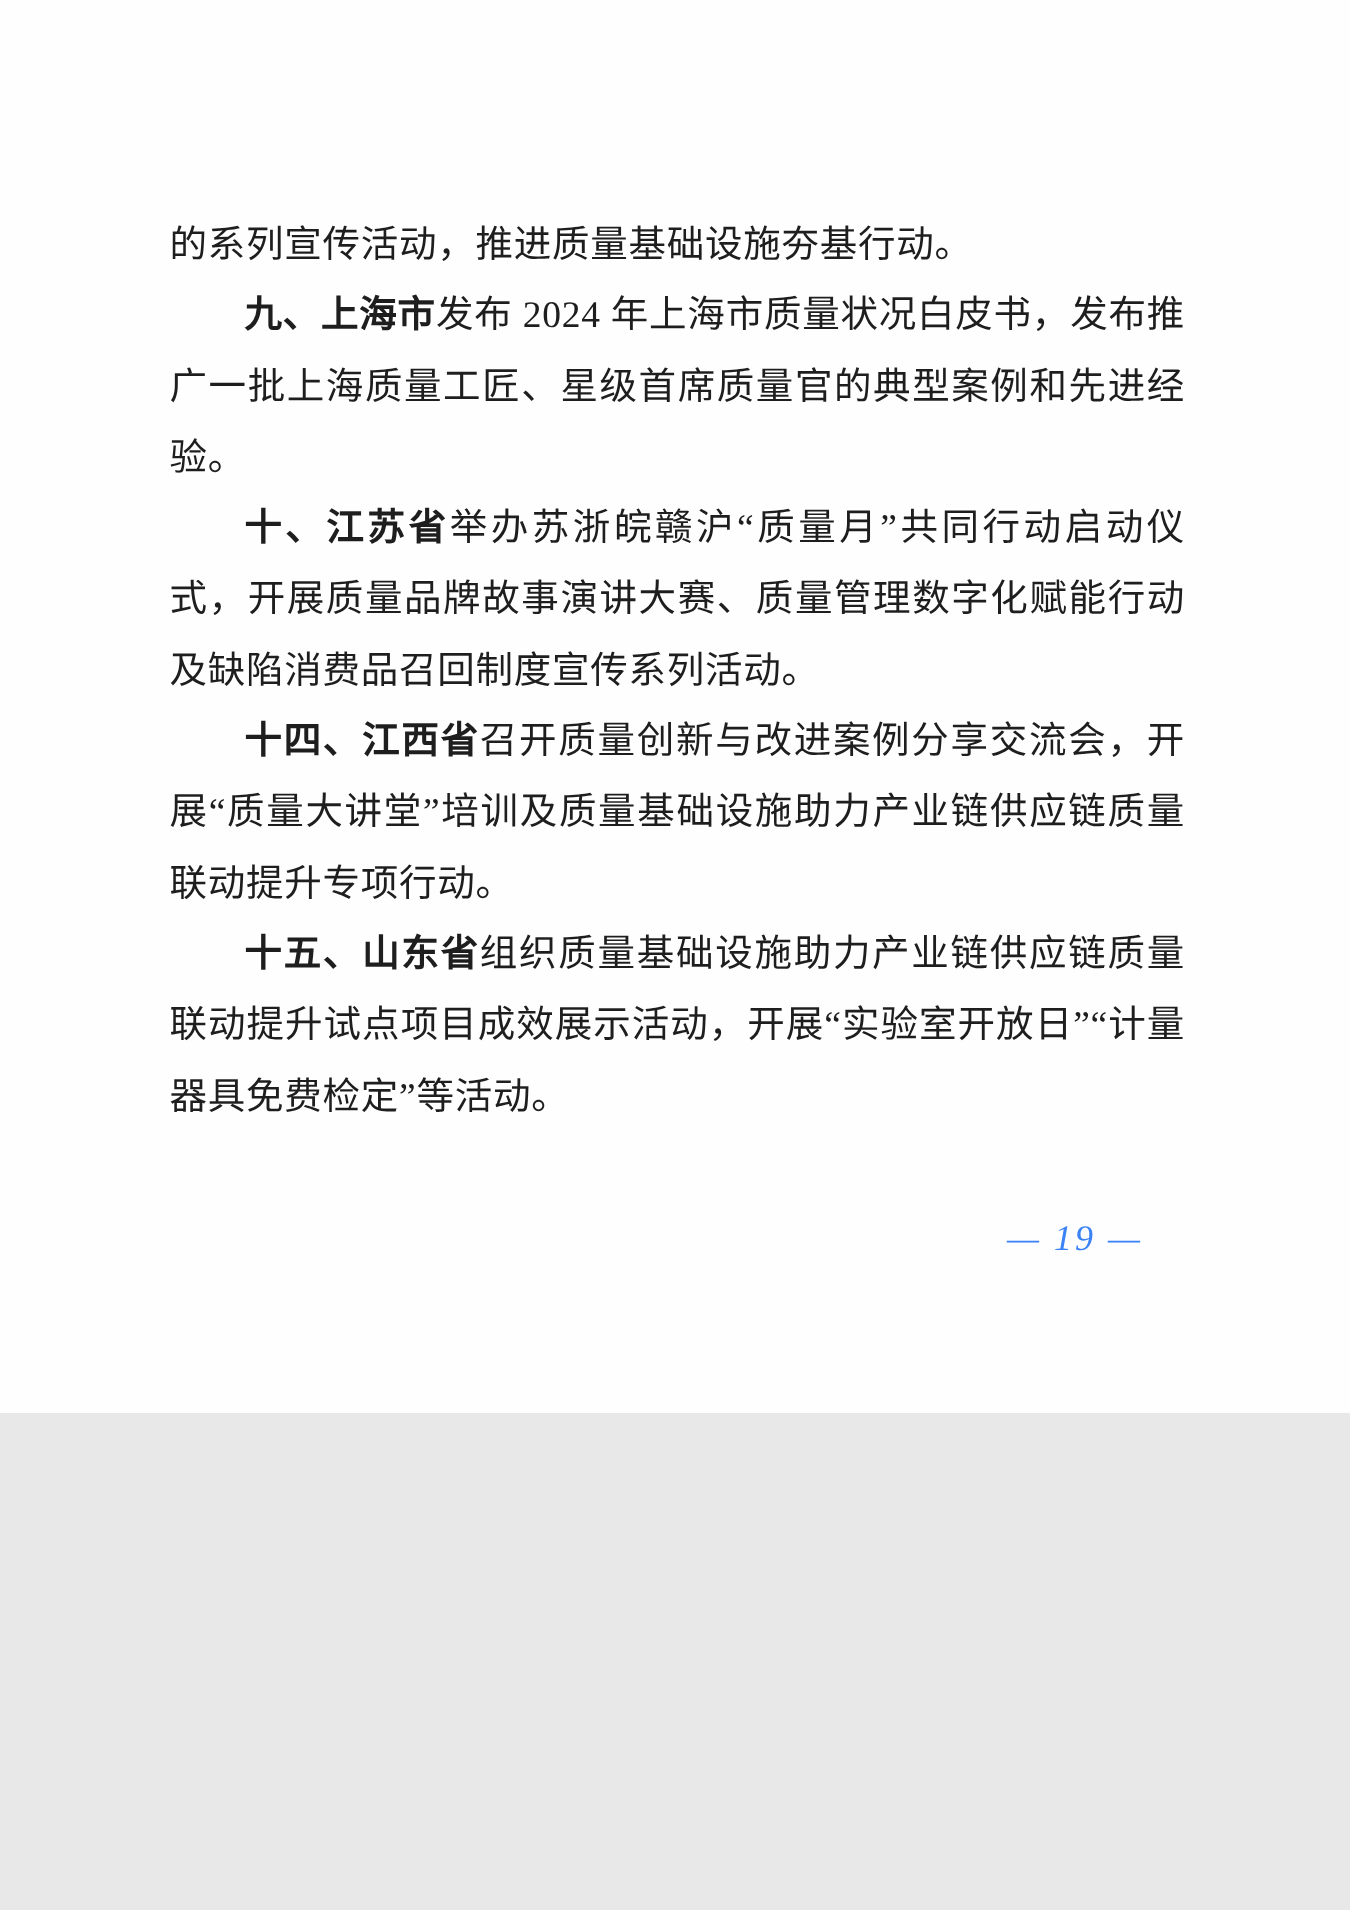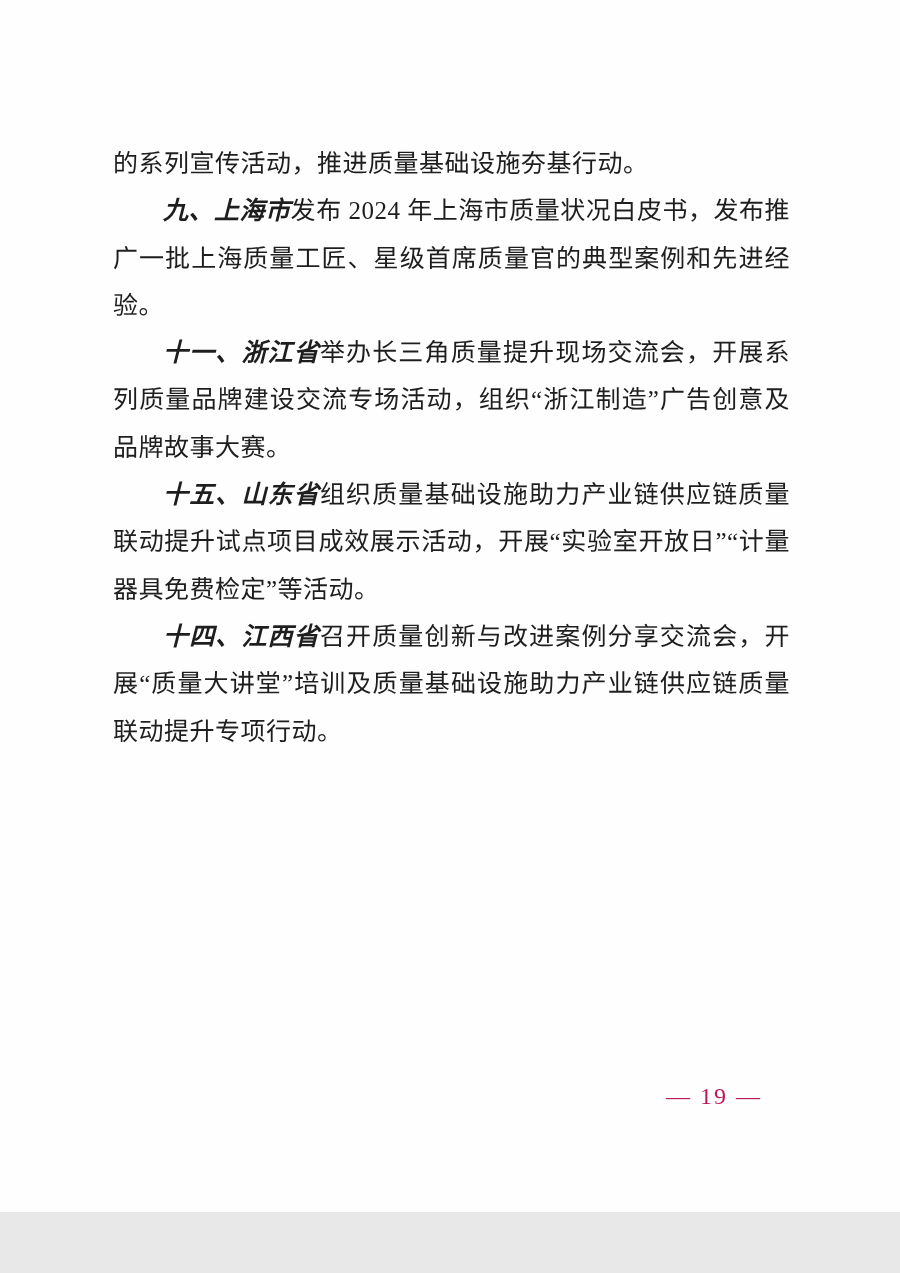--- a/index.html
+++ b/index.html
@@ -3,21 +3,21 @@
 <meta charset="utf-8">
 <style>
   html, body {
     margin: 0;
     padding: 0;
     background: #e8e8e8;
   }
   .page {
     position: relative;
     width: 900px;
-    height: 1212px;
+    height: 942px;
     background: #fefefe;
     overflow: hidden;
     font-family: "Liberation Serif", "DejaVu Serif", serif;
     color: #1e1e1e;
   }
   .content {
     position: absolute;
     top: 140px;
     left: 113px;
     width: 677px;
@@ -29,48 +29,48 @@
     line-height: 47.3px;
     text-align: justify;
     text-justify: inter-character;
     letter-spacing: 0.5px;
   }
   p.para.indent {
     text-indent: 2em;
   }
   .prefix {
     font-weight: 700;
-    font-style: italic;
   }
   .page-footer {
     position: absolute;
     right: 138px;
     bottom: 102px;
     font-size: 24px;
     letter-spacing: 2px;
-    color: #be185d;
+    color: #3b82f6;
     white-space: nowrap;
+    font-style: italic;
   }
 </style>
 </head>
 <body>
 
 <div class="page">
   <div class="content">
 
     <p class="para"><span class="prefix"></span><span>的系列宣传活动，推进质量基础设施夯基行动。</span></p>
 
     <p class="para indent"><span class="prefix">九、上海市</span><span>发布 2024 年上海市质量状况白皮书，发布推广一批上海质量工匠、星级首席质量官的典型案例和先进经验。</span></p>
 
-
-    <p class="para indent"><span class="prefix">十一、浙江省</span><span>举办长三角质量提升现场交流会，开展系列质量品牌建设交流专场活动，组织“浙江制造”广告创意及品牌故事大赛。</span></p>
+    <p class="para indent"><span class="prefix">十、江苏省</span><span>举办苏浙皖赣沪“质量月”共同行动启动仪式，开展质量品牌故事演讲大赛、质量管理数字化赋能行动及缺陷消费品召回制度宣传系列活动。</span></p>
 
 
 
-    <p class="para indent"><span class="prefix">十五、山东省</span><span>组织质量基础设施助力产业链供应链质量联动提升试点项目成效展示活动，开展“实验室开放日”“计量器具免费检定”等活动。</span></p>
 
     <p class="para indent"><span class="prefix">十四、江西省</span><span>召开质量创新与改进案例分享交流会，开展“质量大讲堂”培训及质量基础设施助力产业链供应链质量联动提升专项行动。</span></p>
+
+    <p class="para indent"><span class="prefix">十五、山东省</span><span>组织质量基础设施助力产业链供应链质量联动提升试点项目成效展示活动，开展“实验室开放日”“计量器具免费检定”等活动。</span></p>
 
 
   </div>
 
   <div class="page-footer"><span>— 19 —</span></div>
 </div>
 
 </body></html>

